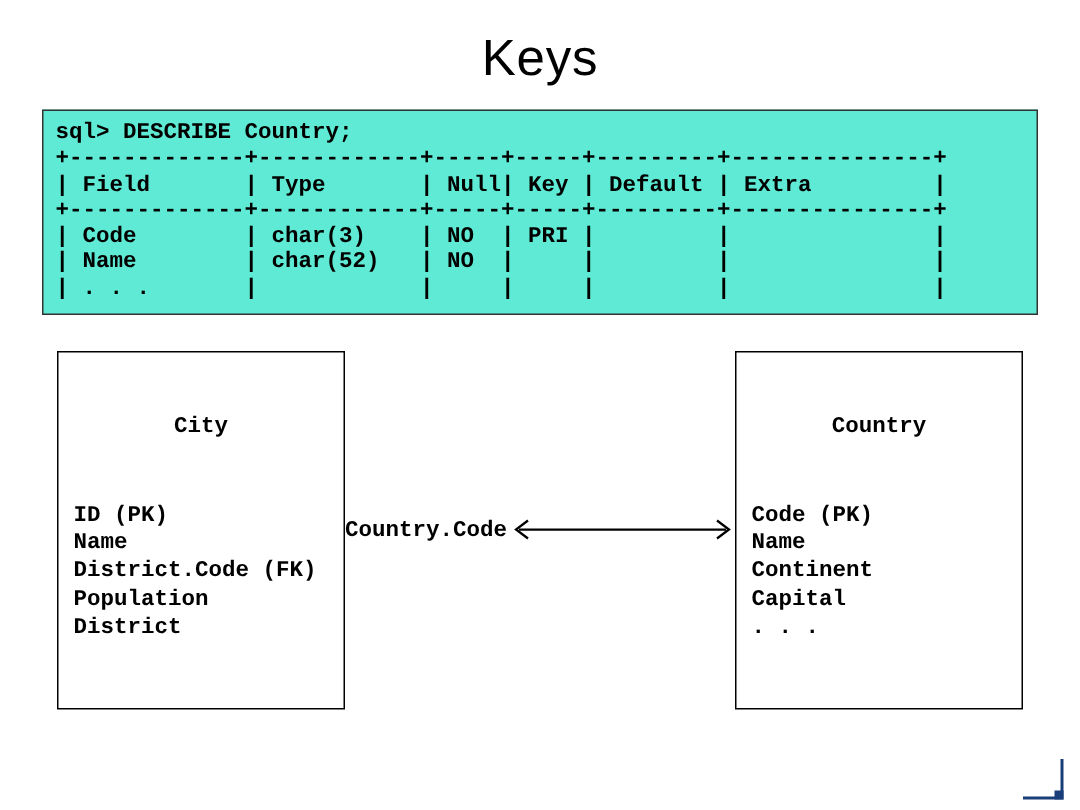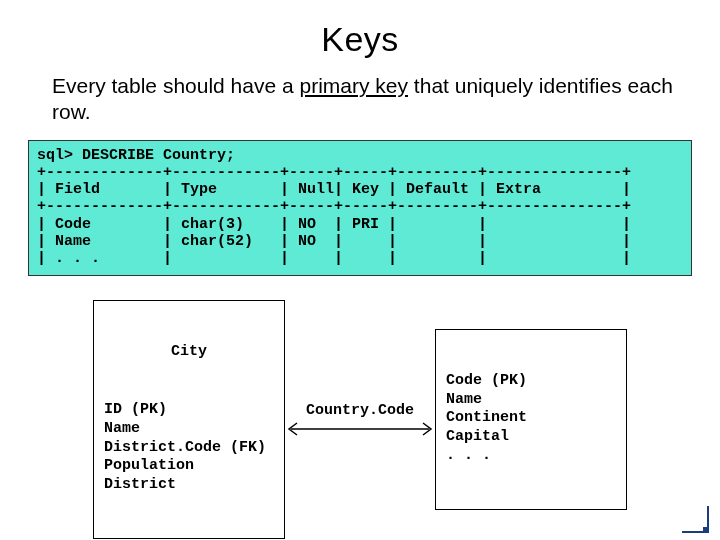--- a/index.html
+++ b/index.html
@@ -64,22 +64,22 @@
   }
   .entity-title {
     text-align: center;
     font-family: "Courier New", Courier, monospace;
     font-size: 15px;
     font-weight: bold;
     margin-bottom: 2px;
   }
   .rel {
     display: flex;
-    flex-direction: column;
-    align-items: center;
+    flex-direction: row;
+    align-items: flex-start;
     gap: 2px;
   }
   .rel-label {
     font-family: "Courier New", Courier, monospace;
     font-size: 15px;
     font-weight: bold;
     white-space: nowrap;
   }
   .arrow-svg {
     overflow: visible;
@@ -92,23 +92,20 @@
     height: 30px;
   }
 </style>
 </head>
 <body>
 
 <div class="slide">
 
   <div class="title">Keys</div>
 
-  <p class="body-text">
-    <span>Every table should have a </span><span class="ul">primary key</span><span> that uniquely identifies each row.</span>
-  </p>
 
   <div class="sql-box"><span>sql&gt; DESCRIBE Country;</span>
 <span>+-------------+------------+-----+-----+---------+---------------+</span>
 <span>| Field       | Type       | Null| Key | Default | Extra         |</span>
 <span>+-------------+------------+-----+-----+---------+---------------+</span>
 <span>| Code        | char(3)    | NO  | PRI |         |               |</span>
 <span>| Name        | char(52)   | NO  |     |         |               |</span>
 <span>| . . .       |            |     |     |         |               |</span></div>
 
   <div class="diagram">
@@ -125,20 +122,21 @@
     <div class="rel">
       <div class="rel-label">Country.Code</div>
       <svg class="arrow-svg" width="150" height="16">
         <line x1="6" y1="8" x2="144" y2="8" stroke="#000" stroke-width="1.5"></line>
         <polyline points="12,2 4,8 12,14" fill="none" stroke="#000" stroke-width="1.5"></polyline>
         <polyline points="138,2 146,8 138,14" fill="none" stroke="#000" stroke-width="1.5"></polyline>
       </svg>
     </div>
 
     <div class="entity">
+      <div class="entity-title">Country</div>
       <div>Code (PK)
 Name
 Continent
 Capital
 . . .</div>
     </div>
 
   </div>
 
   <svg class="corner" viewBox="0 0 30 30">

